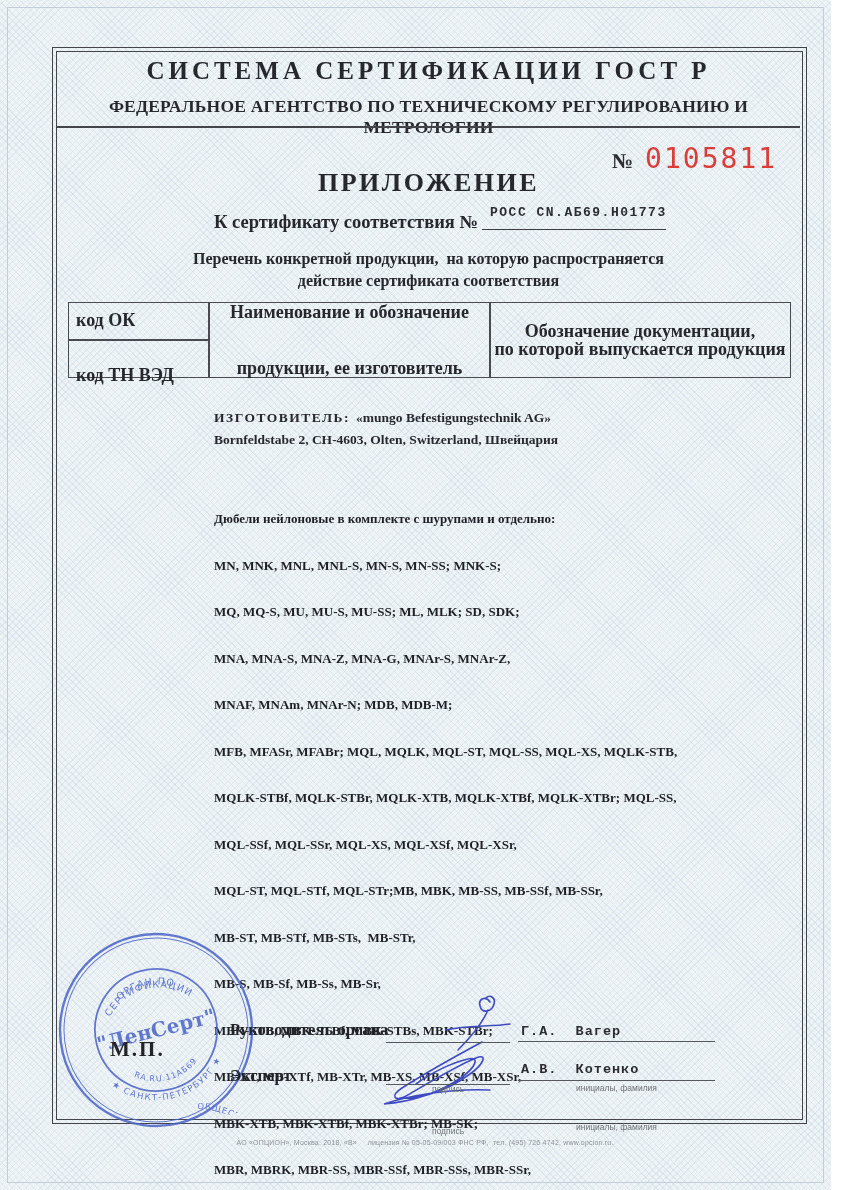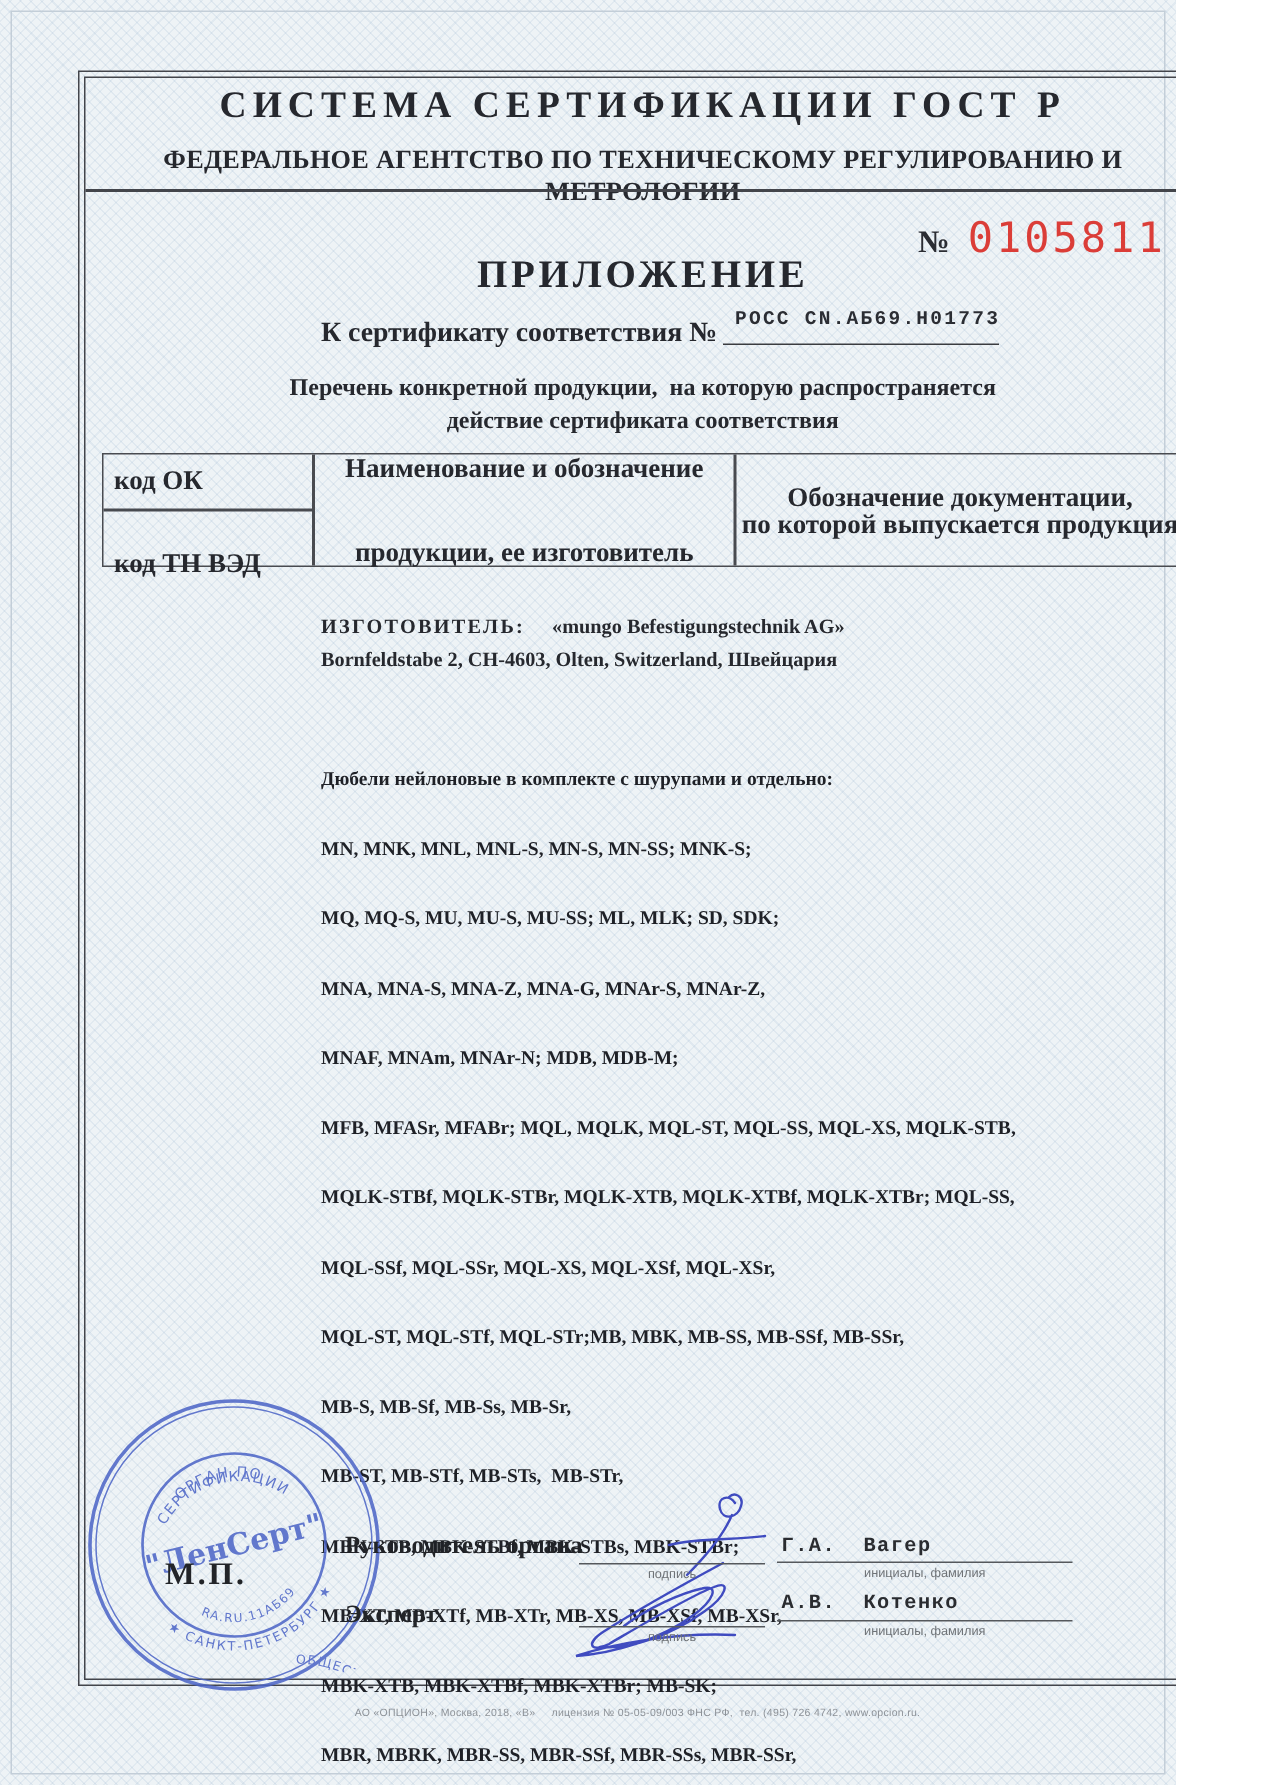--- a/index.html
+++ b/index.html
@@ -4,20 +4,21 @@
 <style>
   html,body{margin:0;padding:0;background:#ffffff;}
   .page{
     position:relative;width:784px;height:1190px;overflow:hidden;
     background-color:#eef3f6;
     background-image:
       repeating-linear-gradient(45deg, rgba(125,160,195,0.13) 0 1px, transparent 1px 5px),
       repeating-linear-gradient(-45deg, rgba(125,160,195,0.11) 0 1px, transparent 1px 5px);
     font-family:"Liberation Serif","DejaVu Serif",serif;
     color:#26282e;
+    padding-left:47px;
   }
   .edge{position:absolute;inset:7px;border:1px solid #c3ced8;pointer-events:none;}
   .frame{position:absolute;left:52px;top:47px;width:753px;height:1075px;border:1.5px solid #43454b;}
   .frame-inner{position:absolute;inset:3px;border:1px solid #43454b;}
   .h1{position:absolute;top:57px;left:52px;width:753px;text-align:center;
       font-weight:bold;font-size:25px;letter-spacing:4px;color:#26282e;}
   .h2{position:absolute;top:96px;left:52px;width:753px;text-align:center;
       font-weight:bold;font-size:17.5px;letter-spacing:0.2px;color:#26282e;}
   .sep{position:absolute;top:126px;left:57px;width:743px;height:2px;background:#43454b;}
   .serial{position:absolute;top:142px;left:612px;white-space:nowrap;}
@@ -38,37 +39,37 @@
   .tv2{left:420px;top:0;bottom:0;width:1.5px;}
   .th1{left:0;width:139px;top:36px;height:1.5px;}
   .tcell{position:absolute;font-weight:bold;font-size:18px;color:#26282e;}
   .c-ok{left:7px;top:7px;}
   .c-tn{left:7px;top:62px;}
   .c-mid{left:141px;top:0;width:279px;height:100%;display:flex;flex-direction:column;
       align-items:center;justify-content:space-between;text-align:center;line-height:18px;}
   .c-right{left:422px;top:0;width:298px;height:100%;display:flex;flex-direction:column;
       align-items:center;justify-content:center;text-align:center;line-height:18px;}
   .manu{position:absolute;left:214px;top:407px;font-weight:bold;font-size:13.5px;line-height:22px;color:#26282e;}
-  .manu-label{letter-spacing:1.5px;margin-right:18px;}
+  .manu-label{letter-spacing:1.5px;margin-right:6px;}
   .products{position:absolute;left:214px;top:480px;font-weight:bold;font-size:13px;
       line-height:15.5px;color:#1e2026;white-space:pre;}
   .stamp{position:absolute;left:56px;top:930px;transform:rotate(-14deg);opacity:.85;}
   .mp{position:absolute;left:110px;top:1037px;font-weight:bold;font-size:21px;letter-spacing:2px;color:#222428;}
   .sig{position:absolute;}
   .sig1{left:430px;top:994px;}
   .sig2{left:372px;top:1034px;}
   .role{position:absolute;font-weight:bold;font-size:16.5px;color:#222428;}
   .role1{left:230px;top:1020px;} .role2{left:230px;top:1066px;}
   .uline{position:absolute;height:0;border-top:1px solid #55585c;}
   .sline1{left:386px;top:1042px;width:124px;}
   .sline2{left:386px;top:1084px;width:124px;}
   .nline1{left:518px;top:1041px;width:197px;}
   .nline2{left:518px;top:1080px;width:197px;}
   .cap{position:absolute;font-family:"Liberation Sans","DejaVu Sans",sans-serif;
-      font-size:8.5px;color:#6e7276;text-align:center;}
+      font-size:8.5px;color:#6e7276;text-align:center;margin-top:40px;}
   .scap1{left:386px;top:1044px;width:124px;}
   .scap2{left:386px;top:1086px;width:124px;}
   .ncap1{left:518px;top:1043px;width:197px;}
   .ncap2{left:518px;top:1082px;width:197px;}
   .sname{position:absolute;font-family:"Liberation Mono","DejaVu Sans Mono",monospace;
       font-weight:bold;font-size:13.5px;letter-spacing:1px;color:#2a2c30;white-space:pre;}
   .name1{left:521px;top:1024px;} .name2{left:521px;top:1062px;}
   .footer{position:absolute;top:1139px;left:0;width:850px;text-align:center;
       font-family:"Liberation Sans","DejaVu Sans",sans-serif;font-size:7px;
       color:#8d9298;letter-spacing:.2px;white-space:pre;}
@@ -125,22 +126,22 @@
   <div class="products">
     <div>Дюбели нейлоновые в комплекте с шурупами и отдельно:</div>
     <div>MN, MNK, MNL, MNL-S, MN-S, MN-SS; MNK-S;</div>
     <div>MQ, MQ-S, MU, MU-S, MU-SS; ML, MLK; SD, SDK;</div>
     <div>MNA, MNA-S, MNA-Z, MNA-G, MNAr-S, MNAr-Z,</div>
     <div>MNAF, MNAm, MNAr-N; MDB, MDB-M;</div>
     <div>MFB, MFASr, MFABr; MQL, MQLK, MQL-ST, MQL-SS, MQL-XS, MQLK-STB,</div>
     <div>MQLK-STBf, MQLK-STBr, MQLK-XTB, MQLK-XTBf, MQLK-XTBr; MQL-SS,</div>
     <div>MQL-SSf, MQL-SSr, MQL-XS, MQL-XSf, MQL-XSr,</div>
     <div>MQL-ST, MQL-STf, MQL-STr;MB, MBK, MB-SS, MB-SSf, MB-SSr,</div>
+    <div>MB-ST, MB-STf, MB-STs,  MB-STr,</div>
     <div>MB-S, MB-Sf, MB-Ss, MB-Sr,</div>
-    <div>MB-ST, MB-STf, MB-STs,  MB-STr,</div>
     <div>MBK-STB, MBK-STBf, MBK-STBs, MBK-STBr;</div>
     <div>MB-XT, MB-XTf, MB-XTr, MB-XS, MB-XSf, MB-XSr,</div>
     <div>MBK-XTB, MBK-XTBf, MBK-XTBr; MB-SK;</div>
     <div>MBR, MBRK, MBR-SS, MBR-SSf, MBR-SSs, MBR-SSr,</div>
     
     
     
     
     
     

